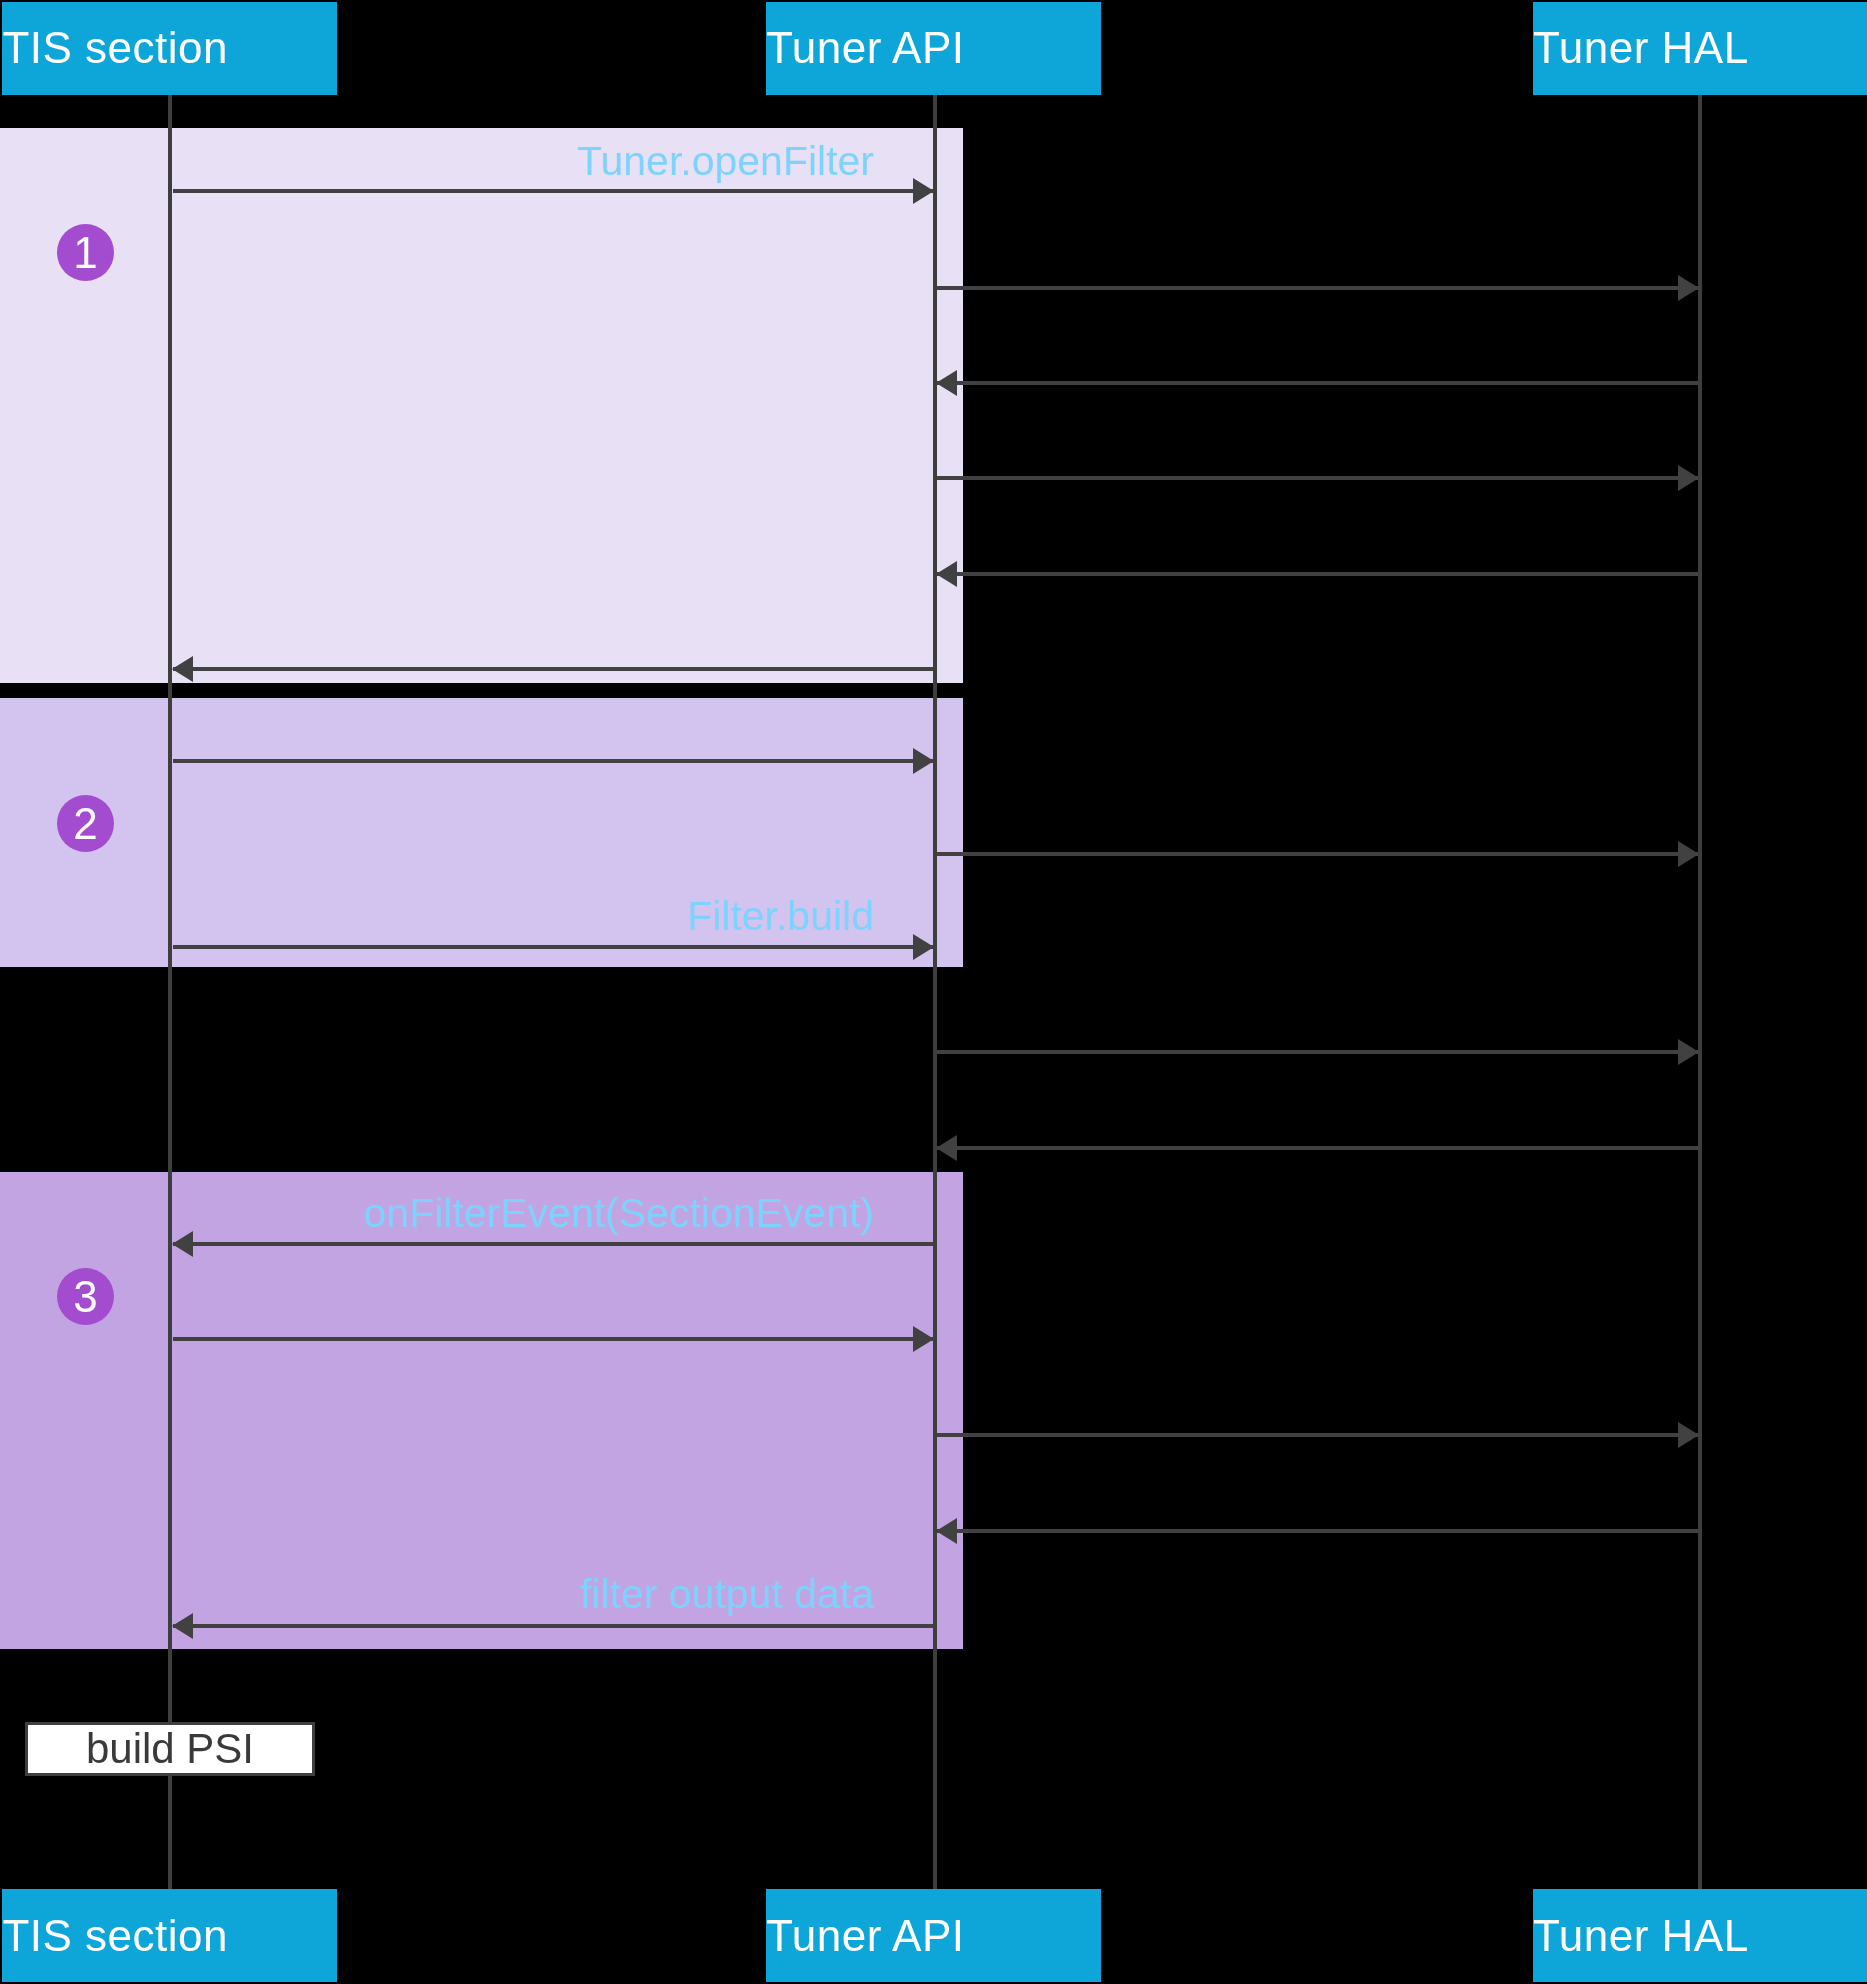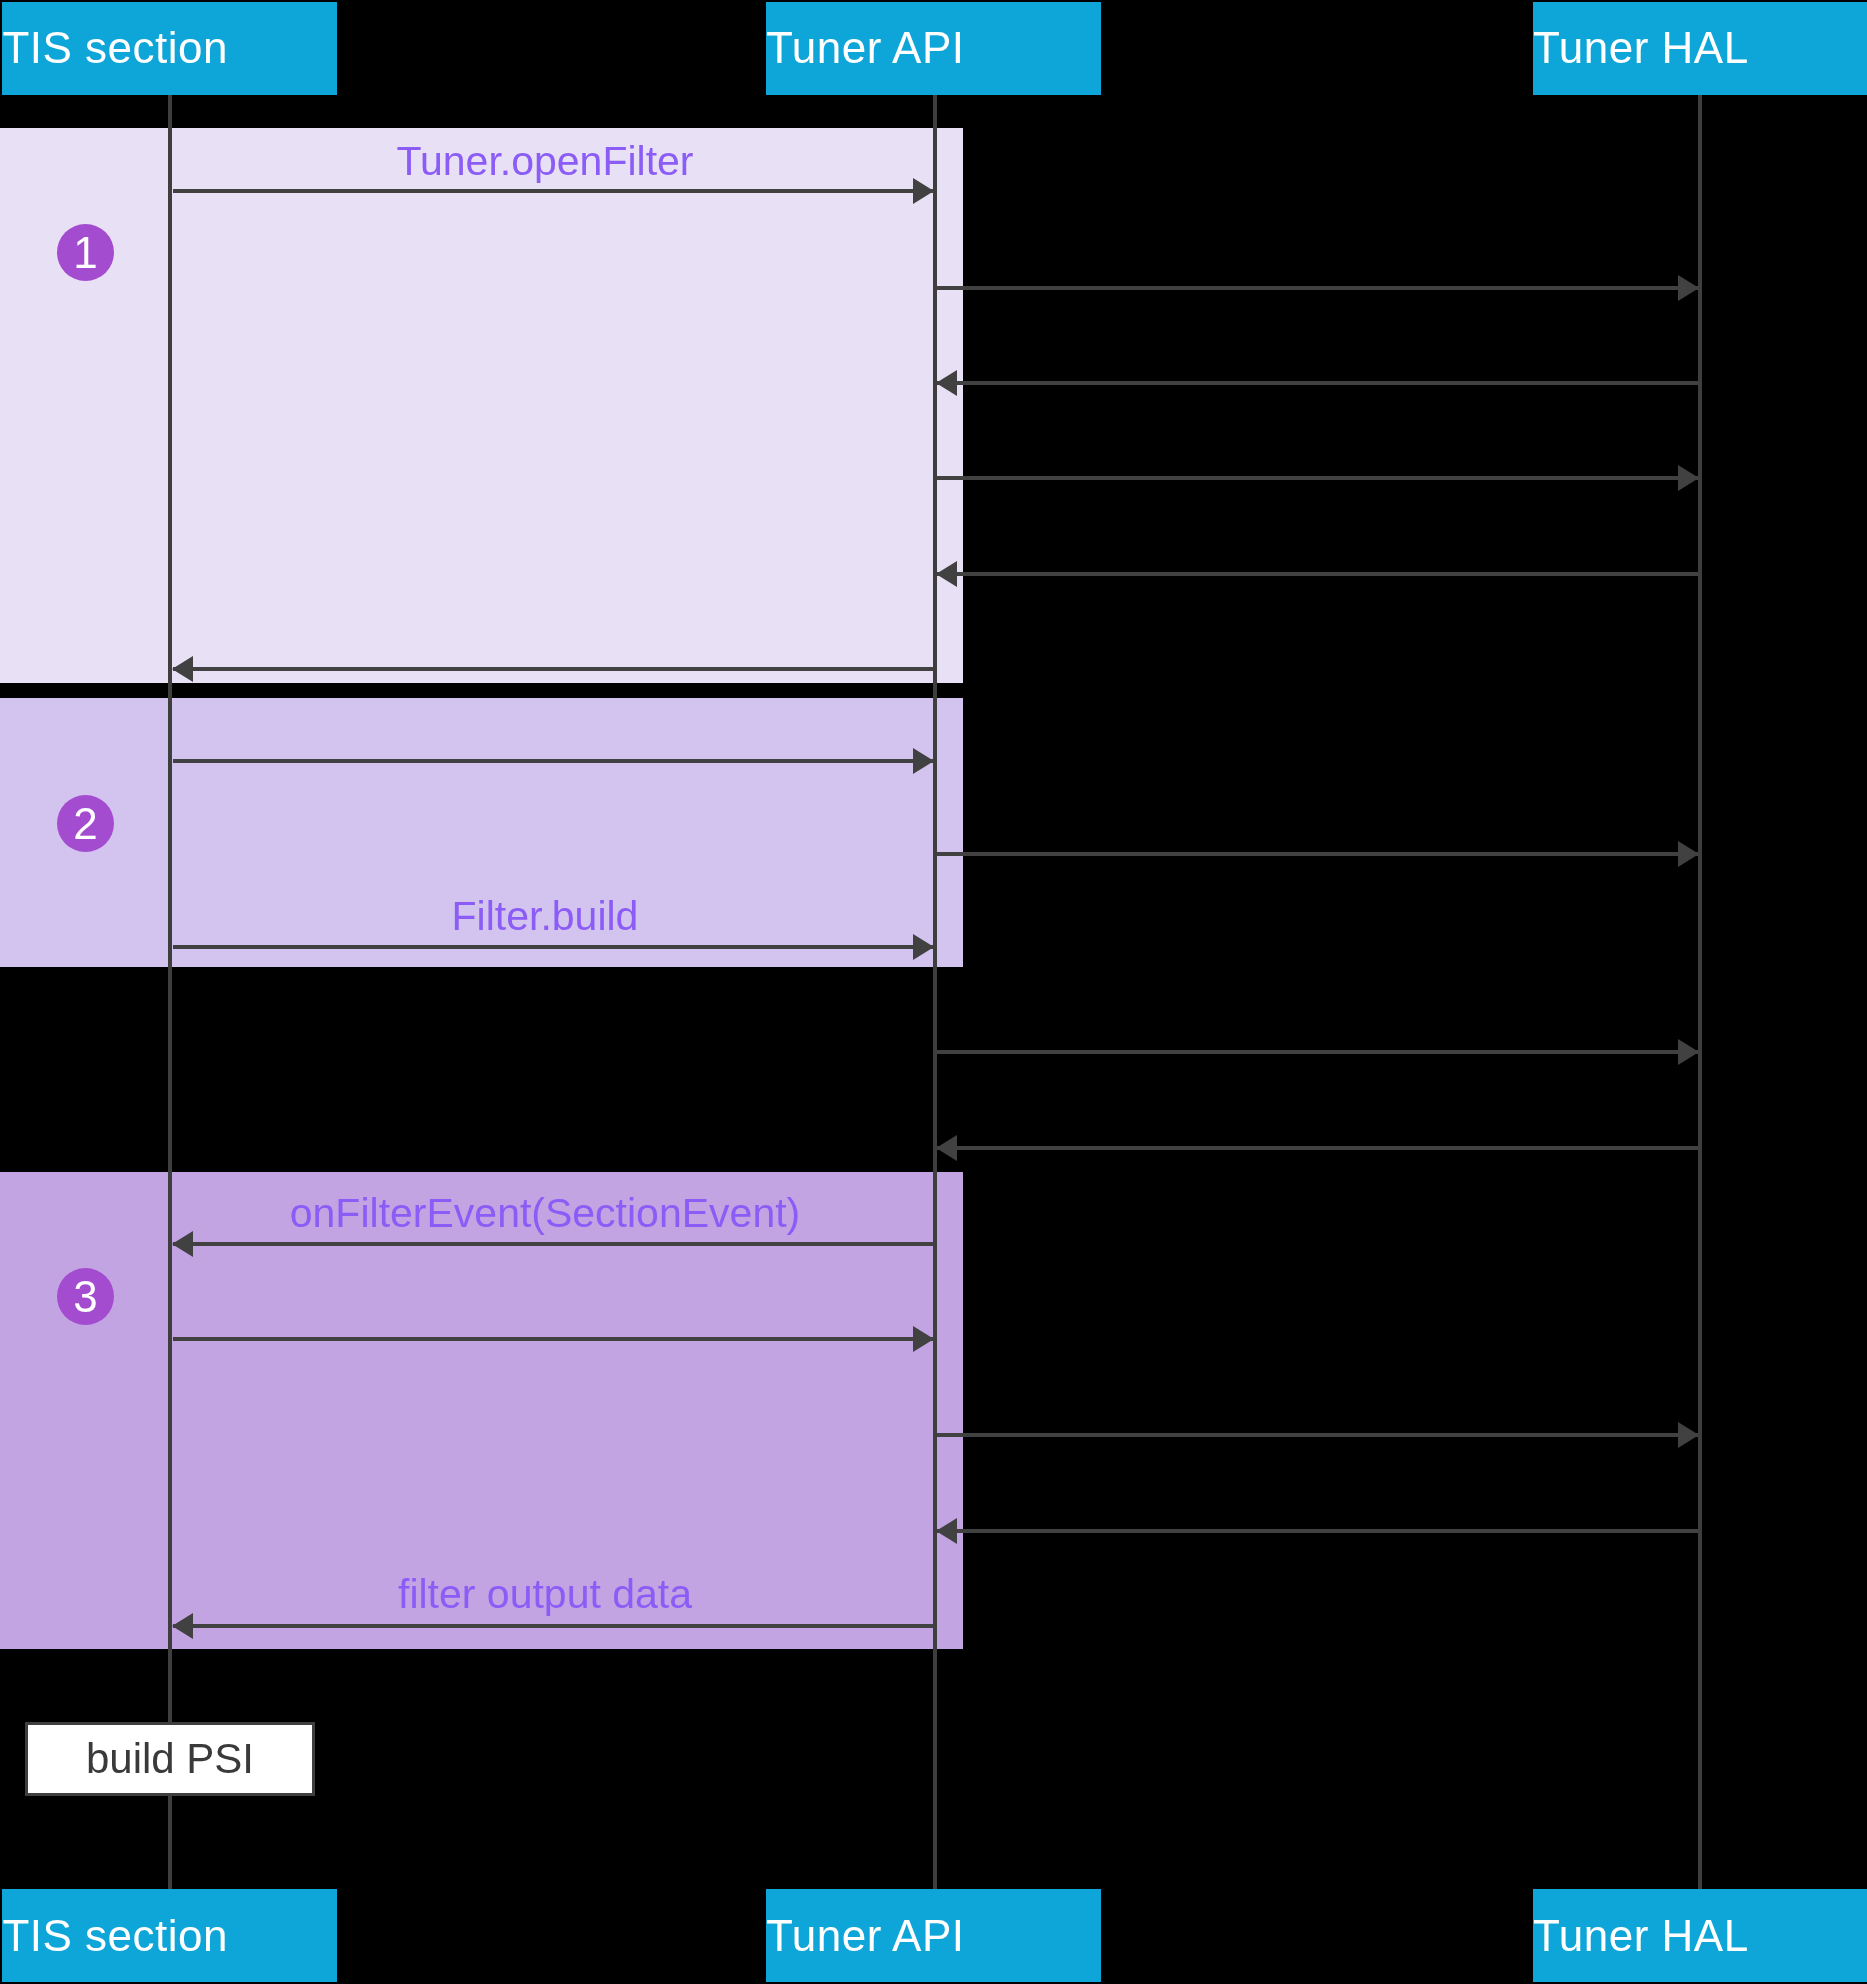--- a/index.html
+++ b/index.html
@@ -16,32 +16,32 @@
   .section{position:absolute;left:0;width:963px;}
   .sec1{background:#E8E0F5;}
   .sec2{background:#D3C3EF;}
   .sec3{background:#C3A4E3;}
   .step-badge{
     position:absolute;left:57px;width:57px;height:57px;border-radius:50%;
     background:#A44CD0;color:#fff;display:flex;align-items:center;justify-content:center;
     font-size:44px;
   }
   .msg-label{
-    position:absolute;left:210px;width:670px;text-align:center;
-    font-size:41px;color:#8b5cf6;white-space:nowrap;
+    position:absolute;left:204px;width:670px;text-align:right;
+    font-size:41px;color:#7dd3fc;white-space:nowrap;
   }
   .arrow{position:absolute;height:3.8px;background:#414141;}
   .head{
     position:absolute;top:50%;transform:translateY(-50%);
     width:0;height:0;border-top:13px solid transparent;border-bottom:13px solid transparent;
   }
   .head.r{right:-1px;border-left:21px solid #414141;}
   .head.l{left:-1px;border-right:21px solid #414141;}
   .note-box{
-    position:absolute;left:25px;top:1722px;width:290px;height:74px;
+    position:absolute;left:25px;top:1722px;width:290px;height:54px;
     background:#ffffff;border:3.8px solid #3f3f3f;box-sizing:border-box;
     display:flex;align-items:center;justify-content:center;
     font-size:42px;color:#3a3a3a;
   }
 </style>
 </head>
 <body>
 
 <div class="canvas">
 

